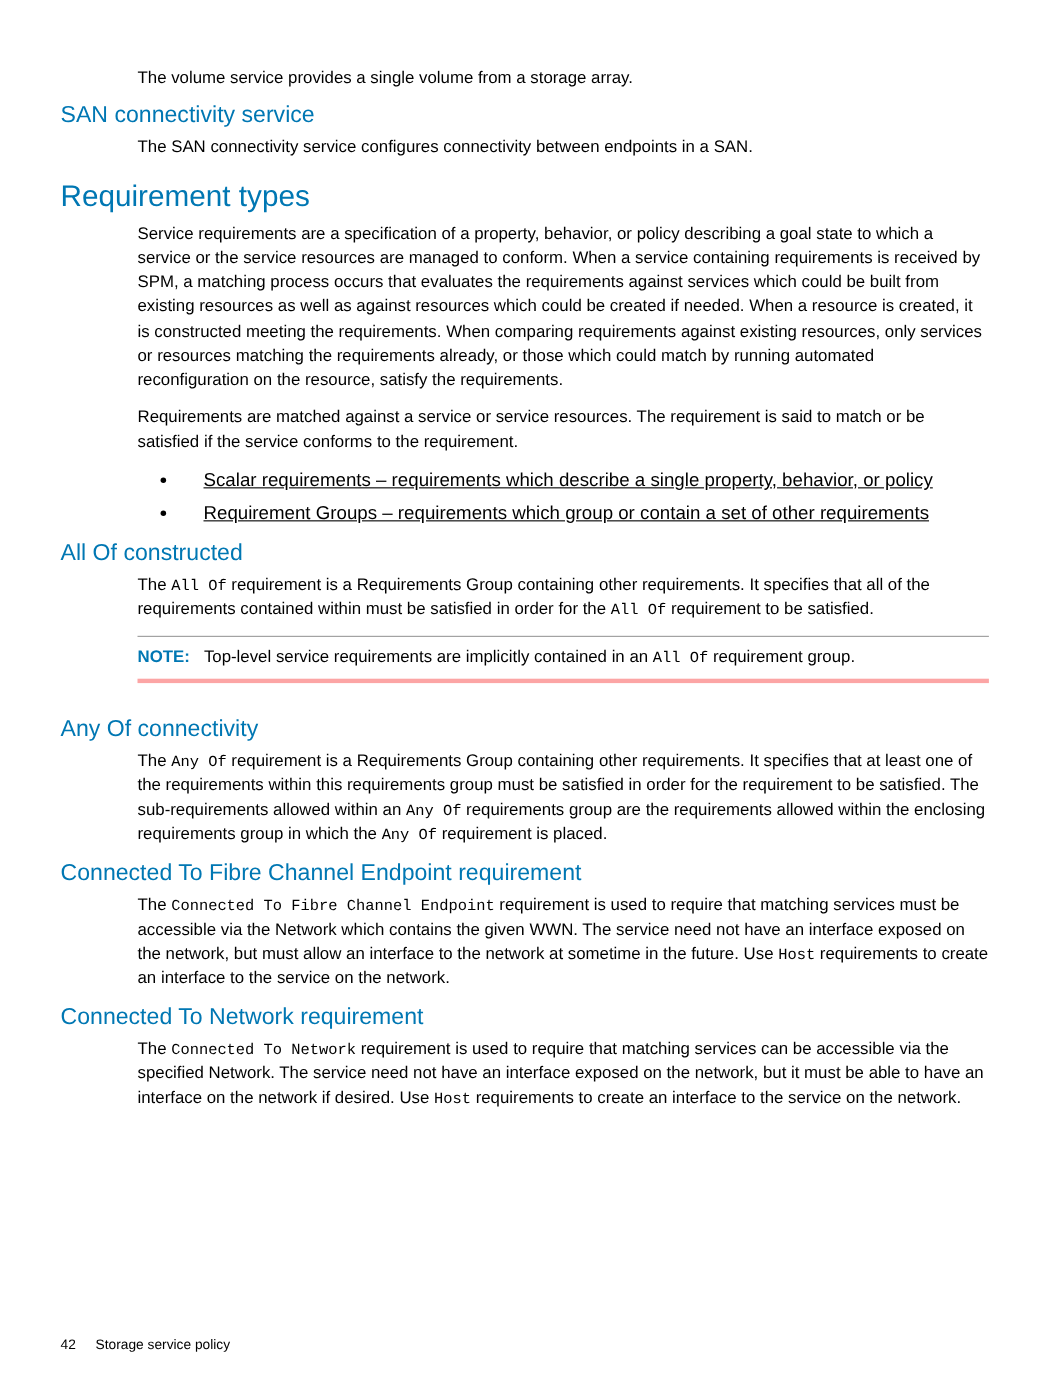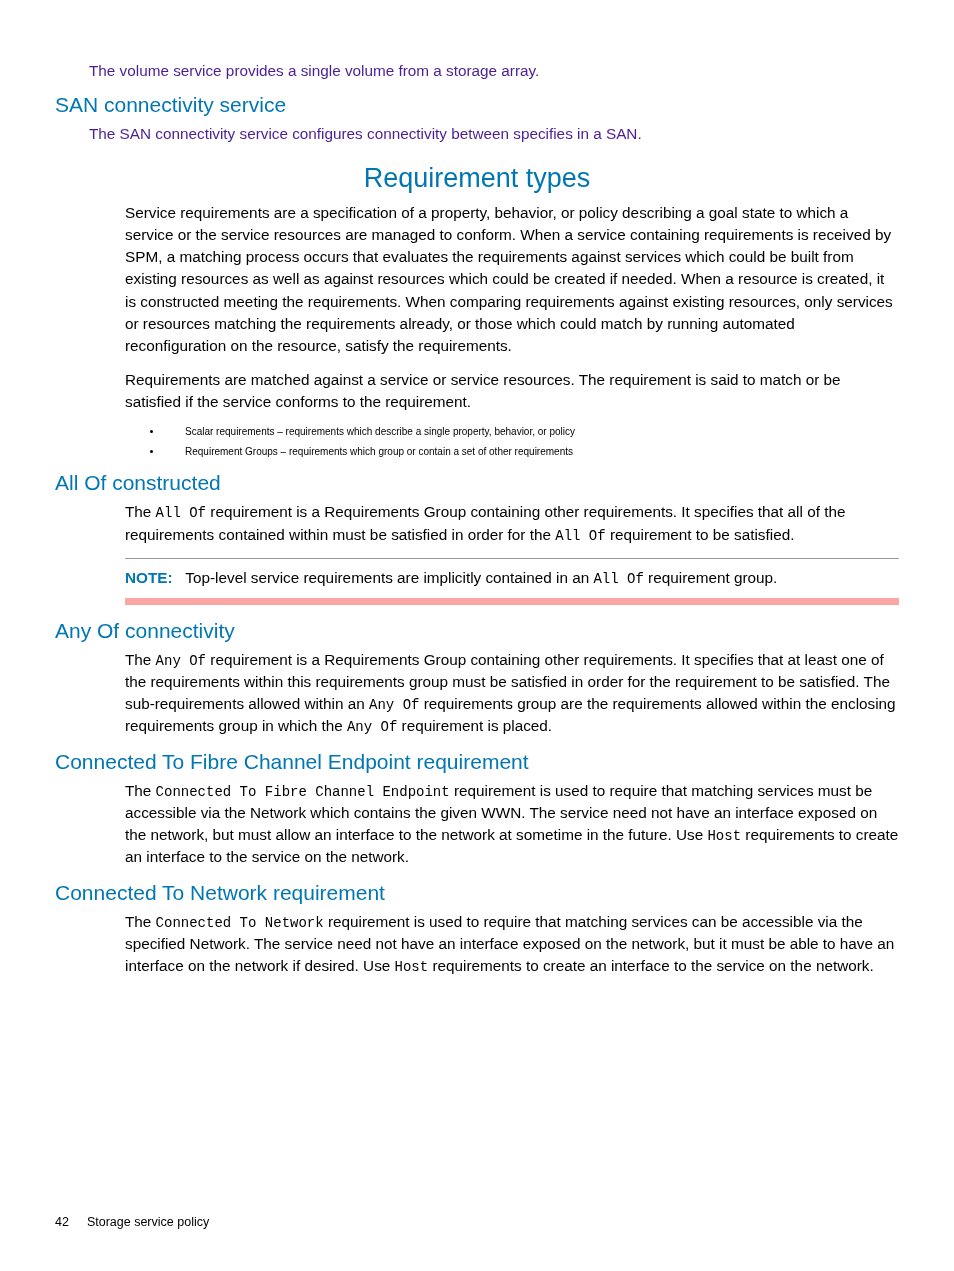--- a/index.html
+++ b/index.html
@@ -22,57 +22,57 @@
       font-size: 21px;
       margin-bottom: 6px;
       margin-top: 12px;
     }
     .h1-heading {
       color: #0077b3;
       font-weight: normal;
       font-size: 27px;
       margin-bottom: 8px;
       margin-top: 18px;
-      text-align: center;
     }
     .body-text {
       font-size: 15.3px;
       line-height: 1.4;
-      margin-left: 34px;
+      margin-left: 70px;
       margin-bottom: 10px;
-      color: #4c1d95;
+      color: #000000;
     }
     .body-text-block {
       font-size: 15.3px;
       line-height: 1.45;
       margin-left: 70px;
       margin-bottom: 12px;
       color: #000;
     }
     ul.bullet-list {
       list-style-type: disc;
       margin-left: 108px;
       margin-bottom: 12px;
     }
     ul.bullet-list li {
-      font-size: 10px;
+      font-size: 17px;
       line-height: 1.4;
       padding-left: 22px;
       margin-bottom: 6px;
+      text-decoration: underline;
     }
     .code-inline {
       font-family: "Courier New", Courier, monospace;
       font-size: 14px;
     }
     .note-box {
       margin-left: 70px;
       border-top: 1px solid #999;
-      border-bottom: 7px solid #fca5a5;
+      border-bottom: 4px solid #fca5a5;
       padding: 8px 0;
-      margin-bottom: 14px;
+      margin-bottom: 30px;
       margin-top: 4px;
       font-size: 15.3px;
       line-height: 1.4;
     }
     .note-label {
       color: #0077b3;
       font-weight: bold;
     }
     .page-footer {
       position: absolute;
@@ -87,21 +87,21 @@
   </style>
 </head>
 <body>
 
 <div>
   <p class="body-text">The volume service provides a single volume from a storage array.</p>
 </div>
 
 <div>
   <h2 class="h2-heading">SAN connectivity service</h2>
-  <p class="body-text">The SAN connectivity service configures connectivity between specifies in a SAN.</p>
+  <p class="body-text">The SAN connectivity service configures connectivity between endpoints in a SAN.</p>
 </div>
 
 <div>
   <h1 class="h1-heading">Requirement types</h1>
   <p class="body-text-block">Service requirements are a specification of a property, behavior, or policy describing a goal state to which a service or the service resources are managed to conform. When a service containing requirements is received by SPM, a matching process occurs that evaluates the requirements against services which could be built from existing resources as well as against resources which could be created if needed. When a resource is created, it is constructed meeting the requirements. When comparing requirements against existing resources, only services or resources matching the requirements already, or those which could match by running automated reconfiguration on the resource, satisfy the requirements.</p>
   <p class="body-text-block">Requirements are matched against a service or service resources. The requirement is said to match or be satisfied if the service conforms to the requirement.</p>
   <ul class="bullet-list">
     <li>Scalar requirements – requirements which describe a single property, behavior, or policy</li>
     <li>Requirement Groups – requirements which group or contain a set of other requirements</li>
   </ul>

